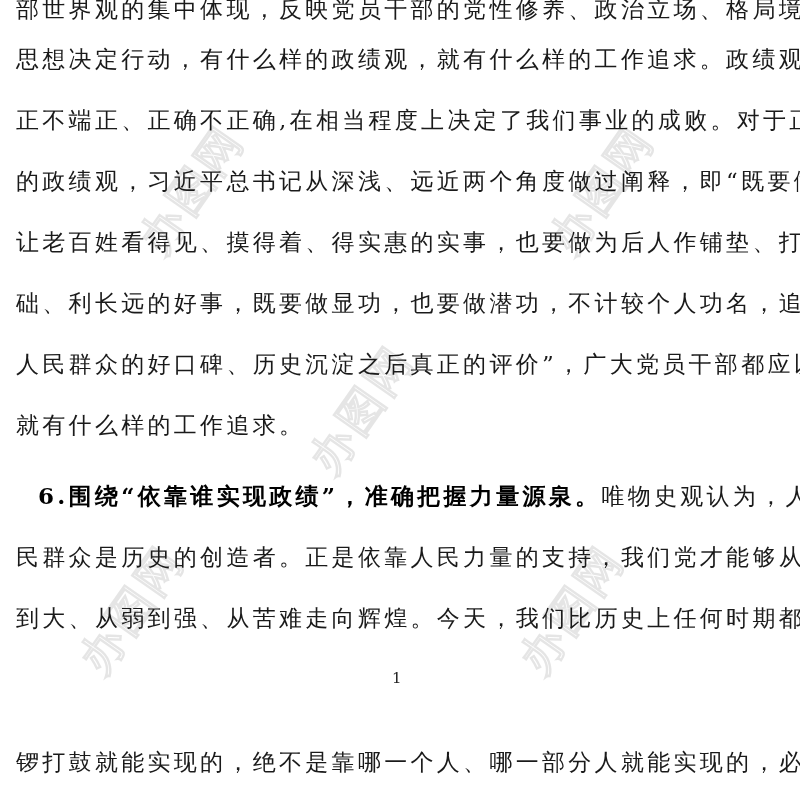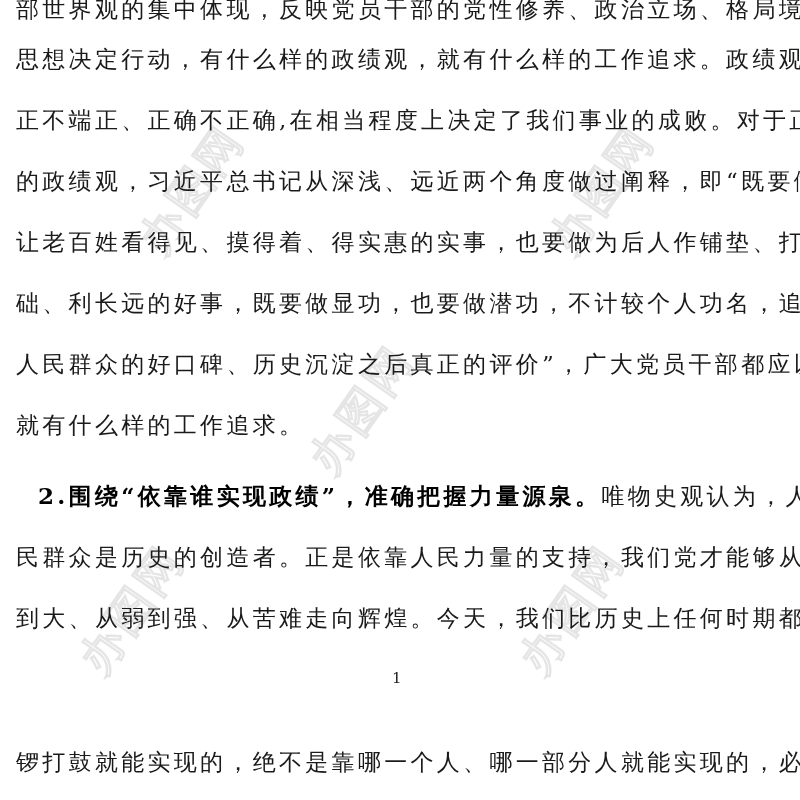--- a/index.html
+++ b/index.html
@@ -78,21 +78,21 @@
   <div class="line" style="top:-8px;">部世界观的集中体现，反映党员干部的党性修养、政治立场、格局境界。</div>
   <div class="line" style="top:42px;">思想决定行动，有什么样的政绩观，就有什么样的工作追求。政绩观端</div>
   <div class="line" style="top:103px;">正不端正、正确不正确,在相当程度上决定了我们事业的成败。对于正确</div>
   <div class="line" style="top:164px;">的政绩观，习近平总书记从深浅、远近两个角度做过阐释，即“既要做</div>
   <div class="line" style="top:225px;">让老百姓看得见、摸得着、得实惠的实事，也要做为后人作铺垫、打基</div>
   <div class="line" style="top:286px;">础、利长远的好事，既要做显功，也要做潜功，不计较个人功名，追求</div>
   <div class="line" style="top:347px;">人民群众的好口碑、历史沉淀之后真正的评价”，广大党员干部都应以</div>
   <div class="line" style="top:408px;">就有什么样的工作追求。</div>
 
   <div class="line indent" style="top:479px;">
-    <span class="bold">2.围绕“依靠谁实现政绩”，准确把握力量源泉。</span><span>唯物史观认为，人</span>
+    <span class="bold">6.围绕“依靠谁实现政绩”，准确把握力量源泉。</span><span>唯物史观认为，人</span>
   </div>
 
   <div class="line" style="top:540px;">民群众是历史的创造者。正是依靠人民力量的支持，我们党才能够从小</div>
   <div class="line" style="top:601px;">到大、从弱到强、从苦难走向辉煌。今天，我们比历史上任何时期都更</div>
 
   <div class="page-number">1</div>
 
   <div class="line" style="top:745px;">锣打鼓就能实现的，绝不是靠哪一个人、哪一部分人就能实现的，必须</div>
 </div>
 

